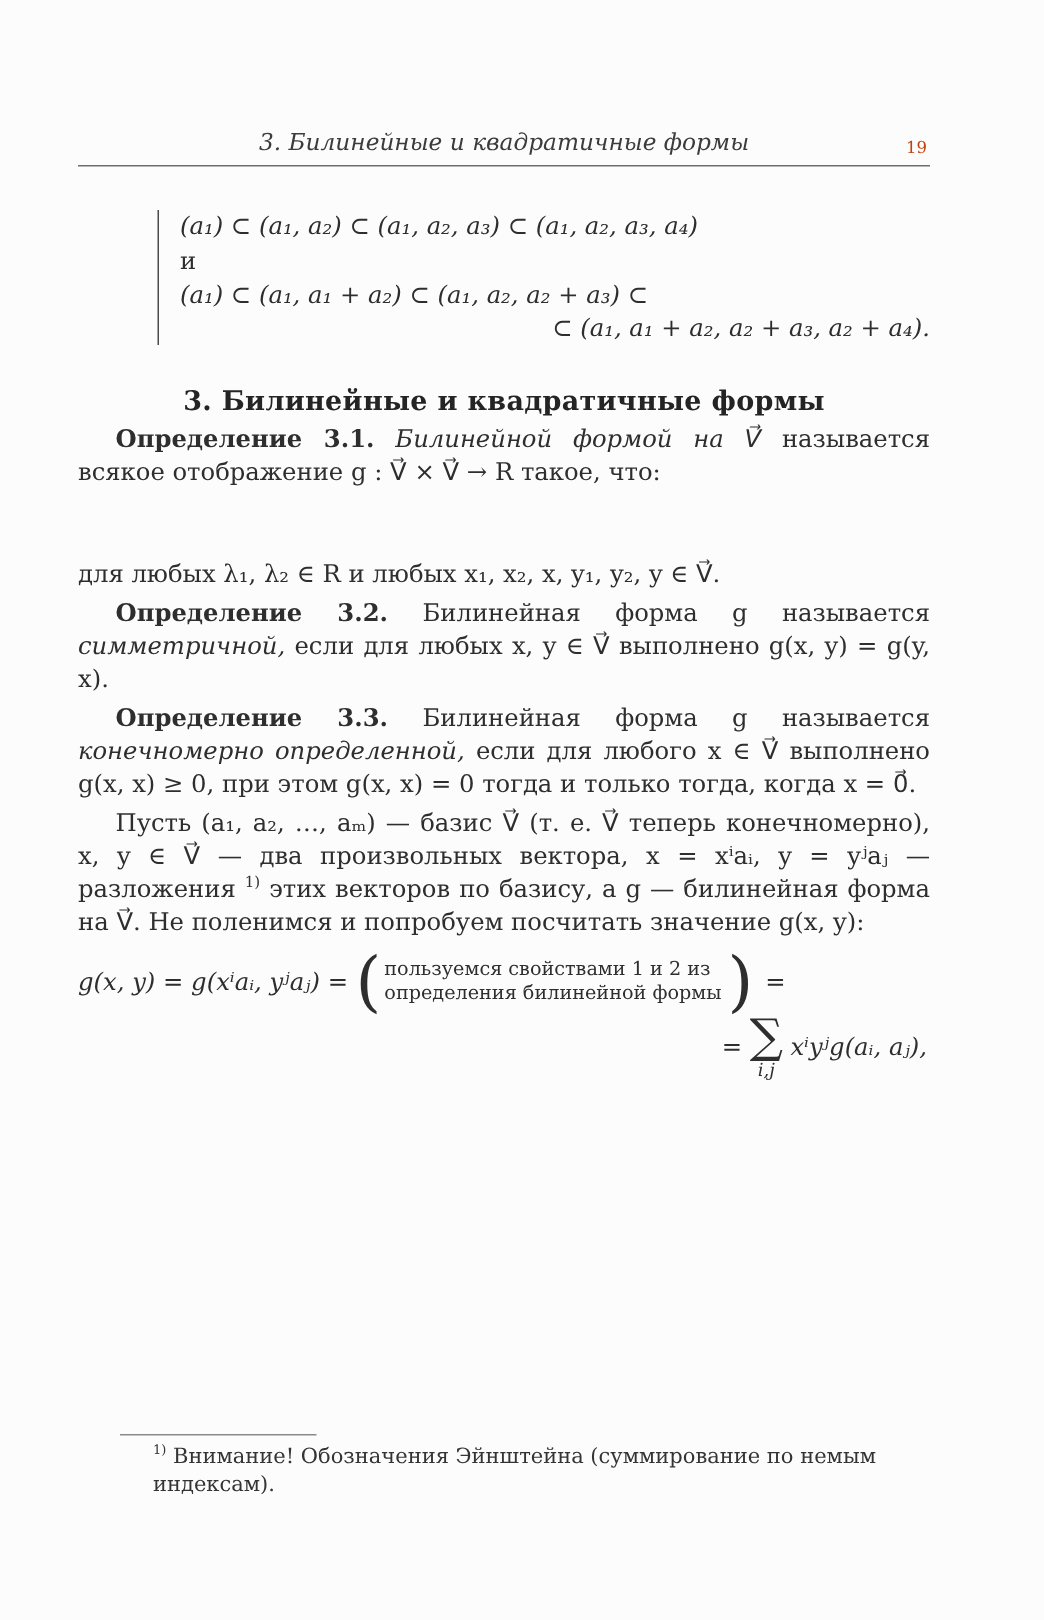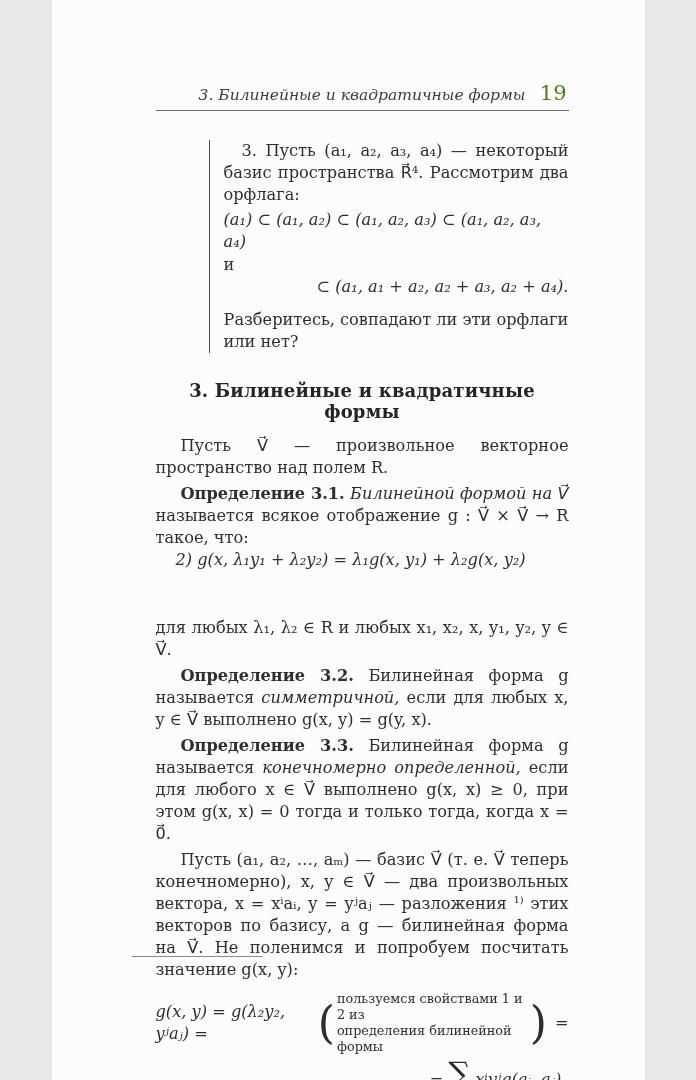--- a/index.html
+++ b/index.html
@@ -1,39 +1,39 @@
 <!DOCTYPE html>
 <html lang="ru"><head>
 <meta charset="utf-8">
 <style>
   * { margin:0; padding:0; box-sizing:border-box; }
   html,body { background:#e9e9e9; }
   .page {
     position:relative;
-    width:593px; height:1080px;
+    width:696px; height:1080px;
     margin:0 auto;
     background:#fcfcfc;
     color:#2e2e2e;
     font-family:"DejaVu Serif","DejaVu Sans",serif;
-    padding:86px 76px 0 104px;
+    padding:86px 76px 0 52px;
     overflow:hidden;
   }
   
   .running-header {
     position:relative;
     text-align:center;
     font-style:italic;
     font-size:15.5px;
     color:#3c3c3c;
     padding-bottom:6px;
     border-bottom:1.2px solid #6e6e6e;
   }
   .page-num {
     position:absolute; right:2px; bottom:5px;
-    font-style:normal; font-size:21px; color:#4d7c0f;
+    font-style:normal; font-size:11px; color:#c2410c;
   }
   
   .exercise {
     margin-top:29px;
     margin-left:53px;
     padding-left:14px;
     border-left:1.5px solid #4a4a4a;
     font-size:16.2px;
     line-height:22px;
   }
@@ -101,60 +101,58 @@
 <body>
 
 <div class="page">
 
   <div class="running-header">
     <span>3. Билинейные и квадратичные формы</span>
     <span class="page-num">19</span>
   </div>
 
   <div class="exercise">
-    <p class="intro">3. Пусть (a₁, a₂, a₃, a₄) — некоторый базис пространства R⃗⁴. Рассмотрим два орфлага:</p>
     <div class="flag-center math">(a₁) ⊂ (a₁, a₂) ⊂ (a₁, a₂, a₃) ⊂ (a₁, a₂, a₃, a₄)</div>
     <div class="flag-left">и</div>
+    <div class="flag-left math">(a₁) ⊂ (a₁, a₁ + a₂) ⊂ (a₁, a₂, a₂ + a₃) ⊂</div>
     <div class="flag-right math">⊂ (a₁, a₁ + a₂, a₂ + a₃, a₂ + a₄).</div>
-    <div class="question">Разберитесь, совпадают ли эти орфлаги или нет?</div>
   </div>
 
   <h2 class="section-heading">3. Билинейные и квадратичные формы</h2>
 
-  <p class="para first">Пусть V⃗ — произвольное векторное пространство над полем R.</p>
 
   <p class="para"><span class="b">Определение 3.1.</span> <span class="i">Билинейной формой на V⃗</span> <span>называется всякое отображение g : V⃗ × V⃗ → R такое, что:</span></p>
-  <div class="formula-line">2) g(x, λ₁y₁ + λ₂y₂) = λ₁g(x, y₁) + λ₂g(x, y₂)</div>
   <div class="para" style="text-indent:0;margin-top:46px;">для любых λ₁, λ₂ ∈ R и любых x₁, x₂, x, y₁, y₂, y ∈ V⃗.</div>
 
 
   <p class="para"><span class="b">Определение 3.2.</span> <span>Билинейная форма g называется</span> <span class="i">симметричной,</span> <span>если для любых x, y ∈ V⃗ выполнено g(x, y) = g(y, x).</span></p>
 
   <p class="para"><span class="b">Определение 3.3.</span> <span>Билинейная форма g называется</span> <span class="i">конечномерно определенной,</span> <span>если для любого x ∈ V⃗ выполнено g(x, x) ≥ 0, при этом g(x, x) = 0 тогда и только тогда, когда x = 0⃗.</span></p>
 
   <p class="para"><span>Пусть (a₁, a₂, …, aₘ) — базис V⃗ (т. е. V⃗ теперь конечномерно), x, y ∈ V⃗ — два произвольных вектора, x = xⁱaᵢ, y = yʲaⱼ — разложения</span> <sup class="fnref">1)</sup> <span>этих векторов по базису, а g — билинейная форма на V⃗. Не поленимся и попробуем посчитать значение g(x, y):</span></p>
 
   <div class="equation">
     <div class="eq-line1">
-      <span>g(x, y) = g(λ₂y₂, yʲaⱼ) =</span>
+      <span>g(x, y) = g(xⁱaᵢ, yʲaⱼ) =</span>
       <span class="big-paren">(</span>
       <span class="eq-note">
         <span>пользуемся свойствами 1 и 2 из</span><br>
         <span>определения билинейной формы</span>
       </span>
       <span class="big-paren close">)</span>
       <span class="eq-tail">=</span>
     </div>
     <div class="eq-line2">
       <span>=</span>
       <span class="sum">
         <span class="sum-sym">∑</span>
         <span class="sum-lim">i,j</span>
       </span>
       <span>xⁱyʲg(aᵢ, aⱼ),</span>
     </div>
   </div>
 
   <div class="footnote-area">
     <div class="fn-rule"></div>
+    <div class="fn-text"><sup class="fnref">1)</sup> <span>Внимание! Обозначения Эйнштейна (суммирование по немым индексам).</span></div>
   </div>
 
 </div>
 
 </body></html>

